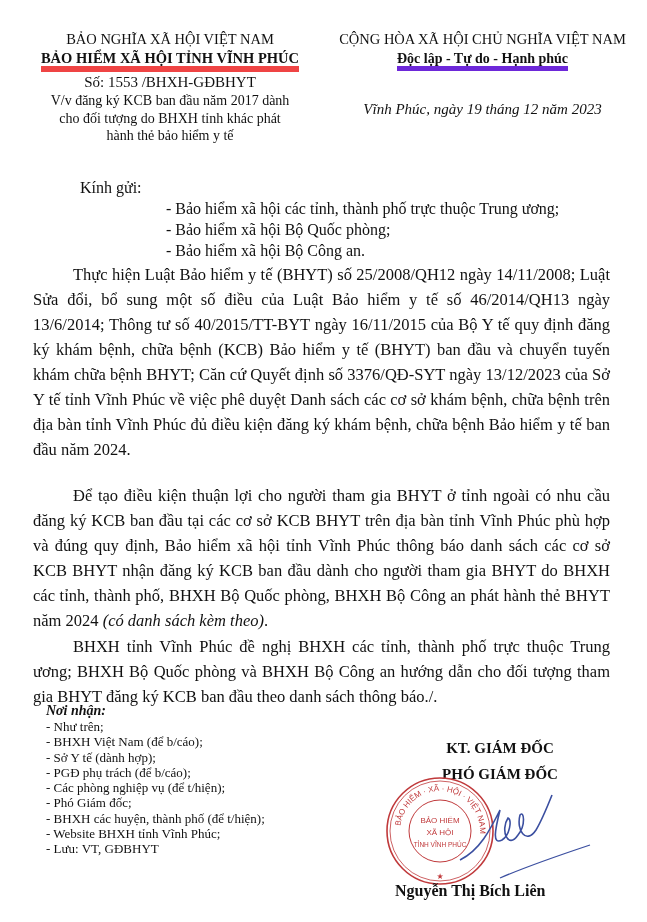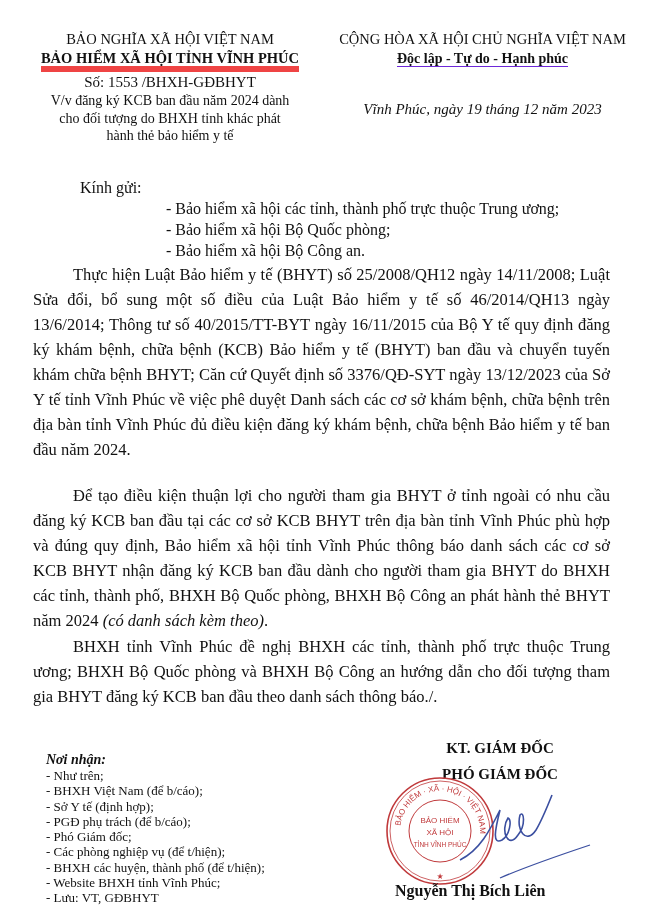--- a/index.html
+++ b/index.html
@@ -8,42 +8,42 @@
   .abs { position:absolute; }
   .hdr-left { left:20px; top:30px; width:300px; text-align:center; }
   .agency-parent { font-size:14.5px; line-height:19px; }
   .agency-name { font-size:14.5px; font-weight:bold; line-height:19px; }
   .agency-name u { text-decoration:none; border-bottom:6px solid #ef4444;margin-top:25px; }
   .doc-no { font-size:15px; line-height:20px; margin-top:4px; }
   .subject { font-size:14px; line-height:17.5px; width:260px; margin:0 auto; }
   .hdr-right { left:320px; top:30px; width:325px; text-align:center; }
   .nation { font-size:14.5px; font-weight:normal; line-height:19px; white-space:nowrap; }
   .motto { font-size:14px; font-weight:bold; line-height:19px; }
-  .motto span { border-bottom:1px solid #6d28d9; }
+  .motto span { border-bottom:5px solid #6d28d9; }
   .place-date { font-size:15px; font-style:italic; line-height:20px; margin-top:31px; }
   .kinh-gui { left:80px; top:179px; font-size:16px; }
   .recip { left:166px; font-size:16px; line-height:20px; }
   .para { left:33px; width:577px; font-size:16.5px; line-height:25px; text-align:justify; text-indent:40px; }
   .para i { font-style:italic; }
-  .noi-nhan { left:46px; top:752px; font-size:13px; line-height:15.3px; }
+  .noi-nhan { left:46px; top:703px; font-size:13px; line-height:15.3px; }
   .noi-nhan .title { font-weight:bold; font-style:italic; font-size:14px; line-height:16px; }
   .sign { left:400px; top:735px; width:200px; text-align:center; font-weight:bold; font-size:15px; line-height:26px; }
   .signer { left:395px; top:882px; font-weight:bold; font-size:16px; }
   .stamp { left:384px; top:775px; width:112px; height:112px; }
   .signature { left:440px; top:790px; width:180px; height:90px; }
 </style>
 </head>
 <body>
 
 <div class="abs hdr-left">
   <div class="agency-parent">BẢO NGHĨA XÃ HỘI VIỆT NAM</div>
   <div class="agency-name"><u>BẢO HIỂM XÃ HỘI TỈNH VĨNH PHÚC</u></div>
   <div class="doc-no">Số:  1553  /BHXH-GĐBHYT</div>
   <div class="subject">
-    <div>V/v đăng ký KCB ban đầu năm 2024 dành</div>
+    <div>V/v đăng ký KCB ban đầu năm 2017 dành</div>
     <div>cho đối tượng do BHXH tỉnh khác phát</div>
     <div>hành thẻ bảo hiểm y tế</div>
   </div>
 </div>
 
 <div class="abs hdr-right">
   <div class="nation">CỘNG HÒA XÃ HỘI CHỦ NGHĨA VIỆT NAM</div>
   <div class="motto"><span>Độc lập - Tự do - Hạnh phúc</span></div>
   <div class="place-date">Vĩnh Phúc, ngày 19 tháng 12 năm 2023</div>
 </div>
@@ -56,24 +56,24 @@
 <div class="abs para" style="top:262px">Thực hiện Luật Bảo hiểm y tế (BHYT) số 25/2008/QH12 ngày 14/11/2008; Luật Sửa đổi, bổ sung một số điều của Luật Bảo hiểm y tế số 46/2014/QH13 ngày 13/6/2014; Thông tư số 40/2015/TT-BYT ngày 16/11/2015 của Bộ Y tế quy định đăng ký khám bệnh, chữa bệnh (KCB) Bảo hiểm y tế (BHYT) ban đầu và chuyển tuyến khám chữa bệnh BHYT; Căn cứ Quyết định số 3376/QĐ-SYT ngày 13/12/2023 của Sở Y tế tỉnh Vĩnh Phúc về việc phê duyệt Danh sách các cơ sở khám bệnh, chữa bệnh trên địa bàn tỉnh Vĩnh Phúc đủ điều kiện đăng ký khám bệnh, chữa bệnh Bảo hiểm y tế ban đầu năm 2024.</div>
 
 <div class="abs para" style="top:483px"><span>Để tạo điều kiện thuận lợi cho người tham gia BHYT ở tỉnh ngoài có nhu cầu đăng ký KCB ban đầu tại các cơ sở KCB BHYT trên địa bàn tỉnh Vĩnh Phúc phù hợp và đúng quy định, Bảo hiểm xã hội tỉnh Vĩnh Phúc thông báo danh sách các cơ sở KCB BHYT nhận đăng ký KCB ban đầu dành cho người tham gia BHYT do BHXH các tỉnh, thành phố, BHXH Bộ Quốc phòng, BHXH Bộ Công an phát hành thẻ BHYT năm 2024</span> <i>(có danh sách kèm theo)</i><span>.</span></div>
 
 <div class="abs para" style="top:634px">BHXH tỉnh Vĩnh Phúc đề nghị BHXH các tỉnh, thành phố trực thuộc Trung ương; BHXH Bộ Quốc phòng và BHXH Bộ Công an hướng dẫn cho đối tượng tham gia BHYT đăng ký KCB ban đầu theo danh sách thông báo./.</div>
 
 <div class="abs noi-nhan">
   <div class="title">Nơi nhận:</div>
   <div>- Như trên;</div>
   <div>- BHXH Việt Nam (để b/cáo);</div>
-  <div>- Sở Y tế (định hợp);</div>
+  <div>- Sở Y tế (dành hợp);</div>
   <div>- PGĐ phụ trách (để b/cáo);</div>
+  <div>- Các phòng nghiệp vụ (để t/hiện);</div>
   <div>- Phó Giám đốc;</div>
-  <div>- Các phòng nghiệp vụ (để t/hiện);</div>
   <div>- BHXH các huyện, thành phố (để t/hiện);</div>
   <div>- Website BHXH tỉnh Vĩnh Phúc;</div>
   <div>- Lưu: VT, GĐBHYT</div>
 </div>
 
 <div class="abs sign">
   <div>KT. GIÁM ĐỐC</div>
   <div>PHÓ GIÁM ĐỐC</div>
 </div>
 

